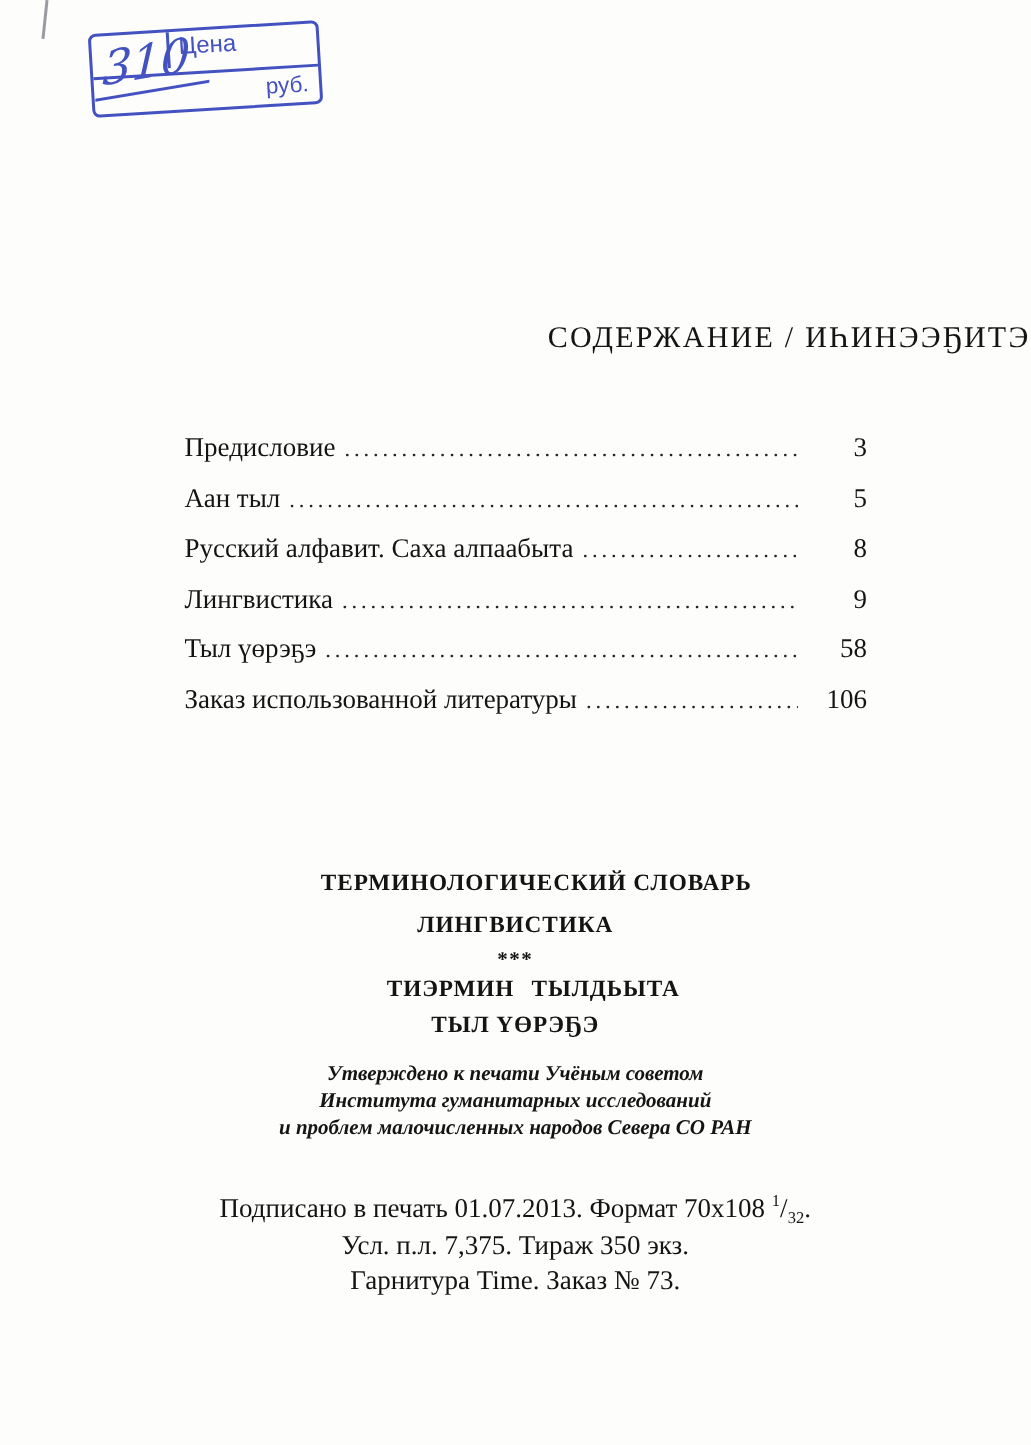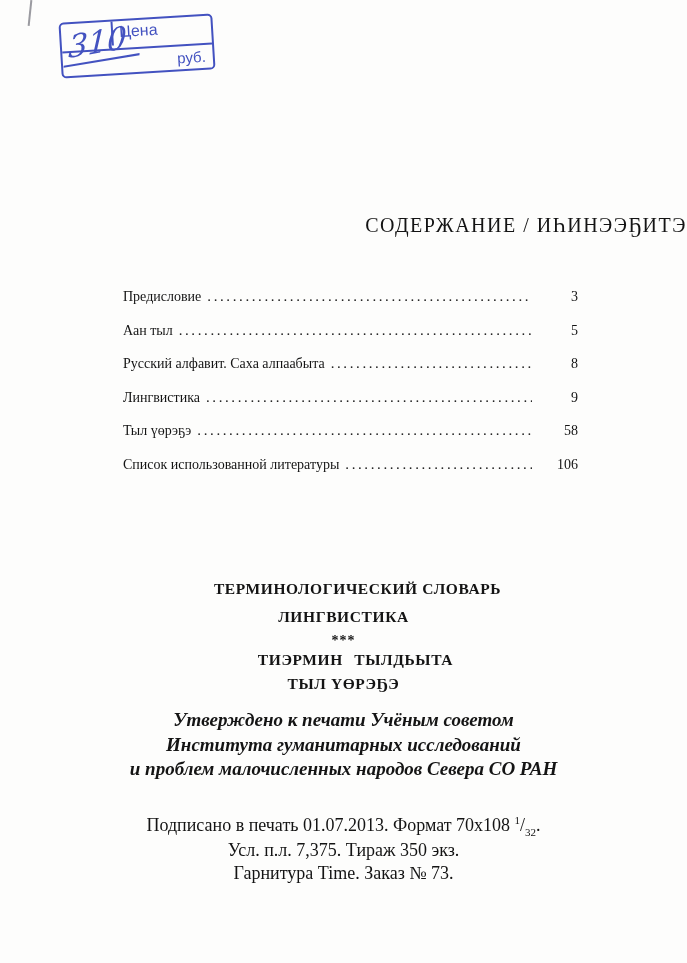--- a/index.html
+++ b/index.html
@@ -69,21 +69,21 @@
     letter-spacing:1.5px;
   }
 
   
   .toc {
     position:absolute; top:288px; left:123px; width:455px;
   }
   .toc-row {
     display:flex; align-items:baseline;
     height:33.5px;
-    font-size:14px;
+    font-size:18px;
   }
   .toc-title { white-space:nowrap; }
   .toc-dots {
     flex:1 1 auto; overflow:hidden; white-space:nowrap;
     margin:0 6px;
     color:#222;
   }
   .toc-dots::after {
     content:"........................................................................................";
     letter-spacing:2.6px; font-size:15px;
@@ -96,21 +96,21 @@
     text-align:center;
   }
   .col-caps { font-weight:bold; font-size:15.5px; letter-spacing:0.6px; }
   .col-series { margin-bottom:10px;padding-left:28px; }
   .col-subtitle { margin-bottom:7px; }
   .col-stars { font-weight:bold; font-size:14px; margin-bottom:2px; letter-spacing:1px; }
   .col-native-title { margin-bottom:6px; word-spacing:7px;margin-left:24px; }
   .col-native-sub { margin-bottom:15px; }
   .approval {
     font-style:italic; font-weight:bold;
-    font-size:19px; line-height:1.3;
+    font-size:14px; line-height:1.3;
     margin-bottom:31px;
   }
   .printinfo { font-size:18px; line-height:1.28;margin-top:16px; }
   .printinfo sup { font-size:11px; }
   .printinfo sub { font-size:11px; }
 </style>
 </head>
 <body>
 
 <div class="artifact"></div>
@@ -147,21 +147,21 @@
     <span class="toc-title">Лингвистика</span>
     <span class="toc-dots"></span>
     <span class="toc-page">9</span>
   </div>
   <div class="toc-row">
     <span class="toc-title">Тыл үөрэҕэ</span>
     <span class="toc-dots"></span>
     <span class="toc-page">58</span>
   </div>
   <div class="toc-row">
-    <span class="toc-title">Список использованной литературы</span>
+    <span class="toc-title">Заказ использованной литературы</span>
     <span class="toc-dots"></span>
     <span class="toc-page">106</span>
   </div>
 </div>
 
 <div class="colophon">
   <div class="col-caps col-series">ТЕРМИНОЛОГИЧЕСКИЙ СЛОВАРЬ</div>
   <div class="col-caps col-subtitle">ЛИНГВИСТИКА</div>
   <div class="col-stars">***</div>
   <div class="col-caps col-native-title">ТИЭРМИН ТЫЛДЬЫТА</div>

